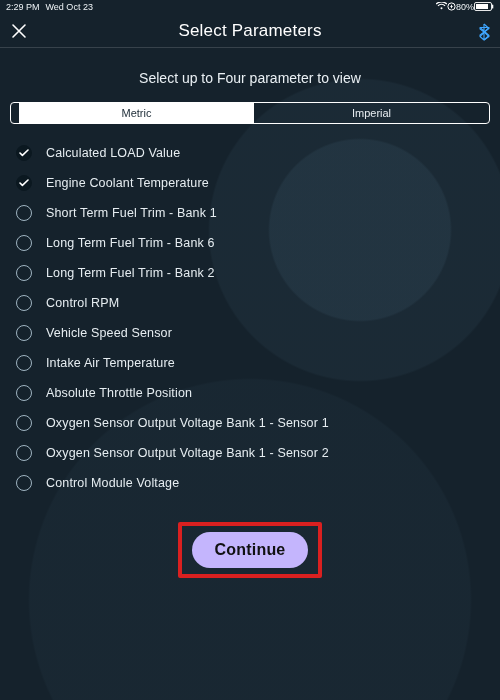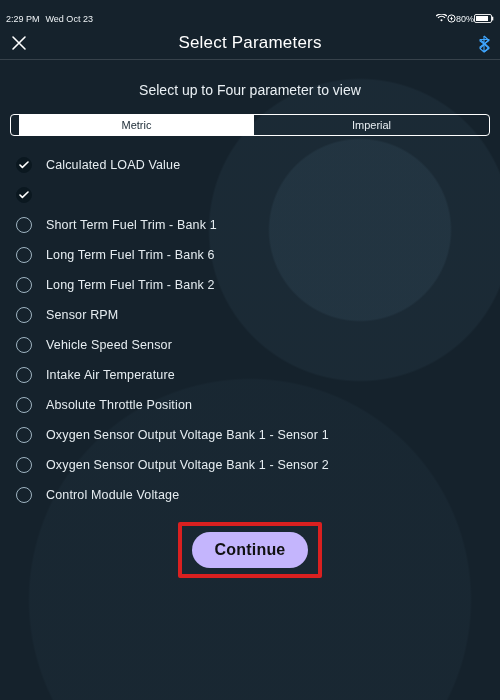--- a/index.html
+++ b/index.html
@@ -8,21 +8,21 @@
     background:
       radial-gradient(circle at 360px 230px, rgba(120,170,200,0.08) 0, rgba(120,170,200,0.08) 90px, transparent 92px),
       radial-gradient(circle at 360px 230px, rgba(120,170,200,0.06) 0, rgba(120,170,200,0.06) 150px, transparent 152px),
       radial-gradient(circle at 250px 600px, rgba(120,170,200,0.04) 0, rgba(120,170,200,0.04) 220px, transparent 222px),
       linear-gradient(#15222c,#15222c);
     color:#d9e2e8;
     position:relative;
   }
   .status-bar {
     height:14px; display:flex; align-items:center; justify-content:space-between;
-    padding:0 6px; font-size:9px; color:#eef3f6; font-weight:500;margin-top:12px;
+    padding:0 6px; font-size:9px; color:#eef3f6; font-weight:500;
   }
   .status-left { display:flex; gap:6px; align-items:center; }
   .status-right { display:flex; }
   .wifi-icon,.bt-status-icon,.battery-icon { display:inline-flex; }
   .header {
     height:34px; display:flex; align-items:center; justify-content:center; position:relative;
     border-bottom:1px solid rgba(255,255,255,0.15);
   }
   .header-title { color:#fff; font-size:17px; font-weight:400; letter-spacing:0.2px; }
   .close-btn { position:absolute; left:10px; top:8px; width:18px; height:18px; cursor:pointer; }
@@ -122,36 +122,37 @@
         </svg>
       </span>
       <span class="param-label">Calculated LOAD Value</span>
     </div>
     <div class="param-row">
       <span class="radio checked">
         <svg width="10" height="8" viewBox="0 0 10 8">
           <path d="M1 4l2.4 2.4L9 1" fill="none" stroke="#fff" stroke-width="1.6" stroke-linecap="round" stroke-linejoin="round"></path>
         </svg>
       </span>
+      <span class="param-label">Engine Coolant Temperature</span>
     </div>
     <div class="param-row">
       <span class="radio"></span>
       <span class="param-label">Short Term Fuel Trim - Bank 1</span>
     </div>
     <div class="param-row">
       <span class="radio"></span>
       <span class="param-label">Long Term Fuel Trim - Bank 6</span>
     </div>
     <div class="param-row">
       <span class="radio"></span>
       <span class="param-label">Long Term Fuel Trim - Bank 2</span>
     </div>
     <div class="param-row">
       <span class="radio"></span>
-      <span class="param-label">Sensor RPM</span>
+      <span class="param-label">Control RPM</span>
     </div>
     <div class="param-row">
       <span class="radio"></span>
       <span class="param-label">Vehicle Speed Sensor</span>
     </div>
     <div class="param-row">
       <span class="radio"></span>
       <span class="param-label">Intake Air Temperature</span>
     </div>
     <div class="param-row">

